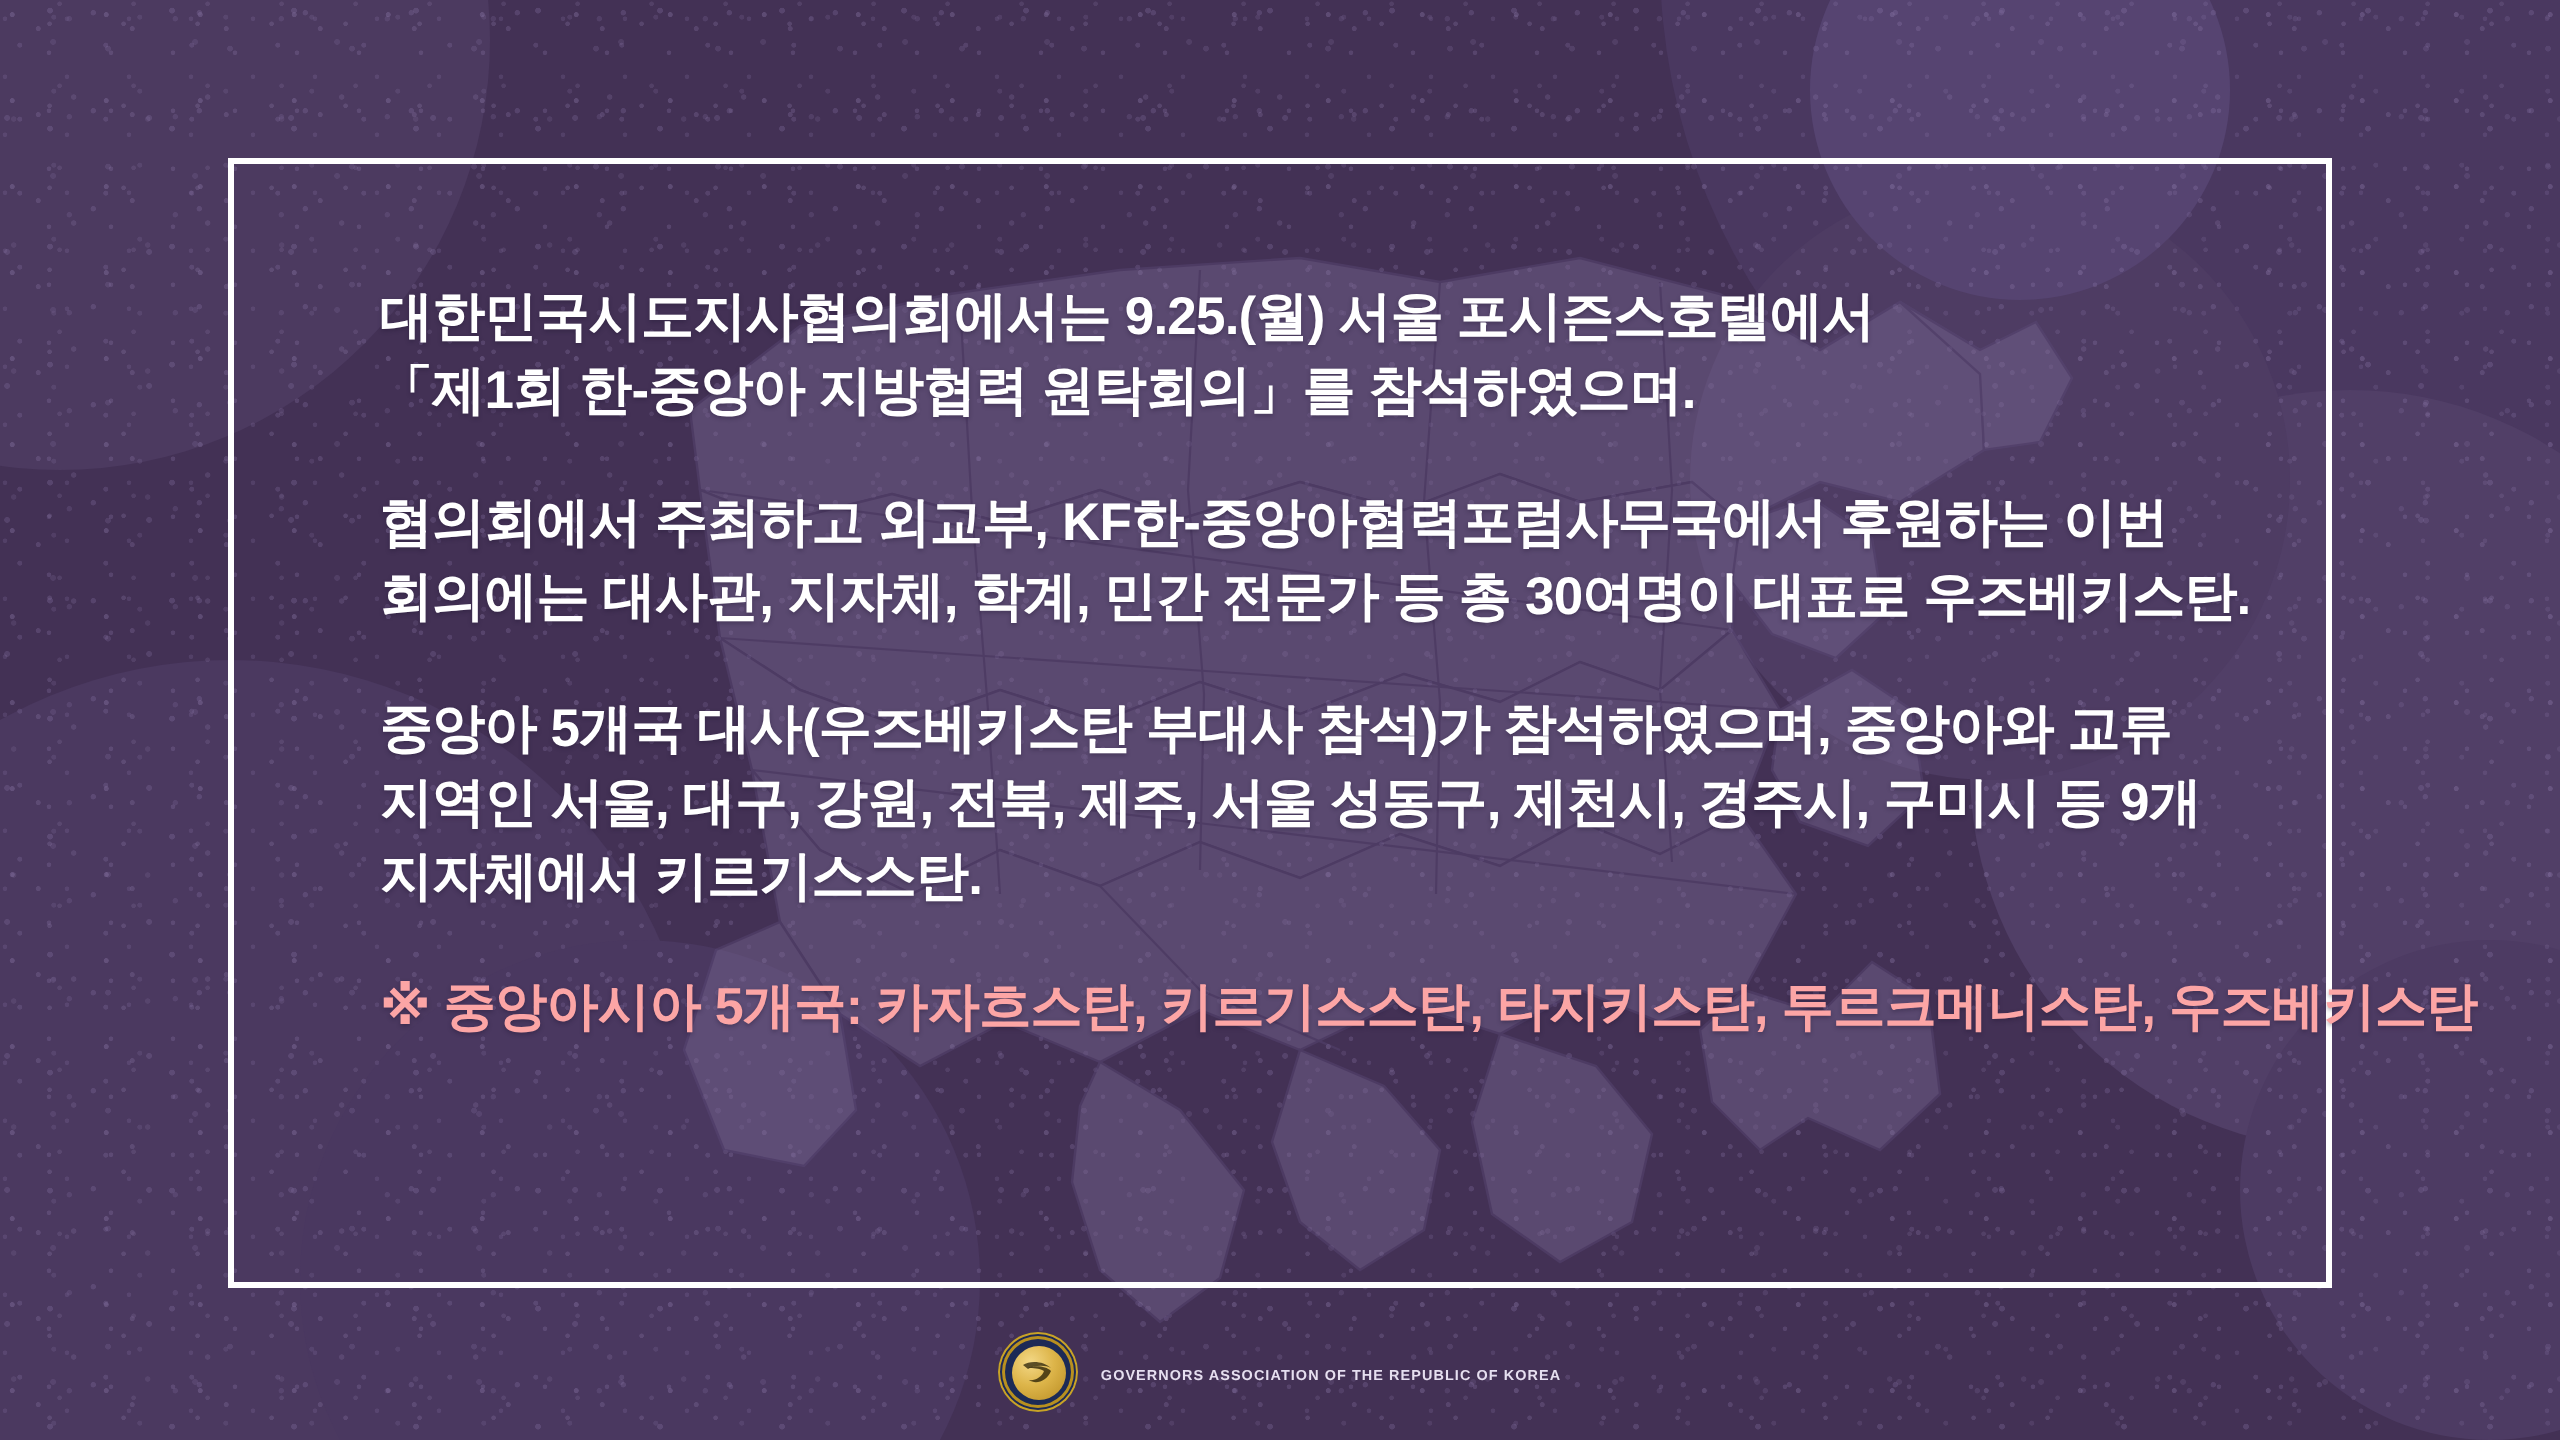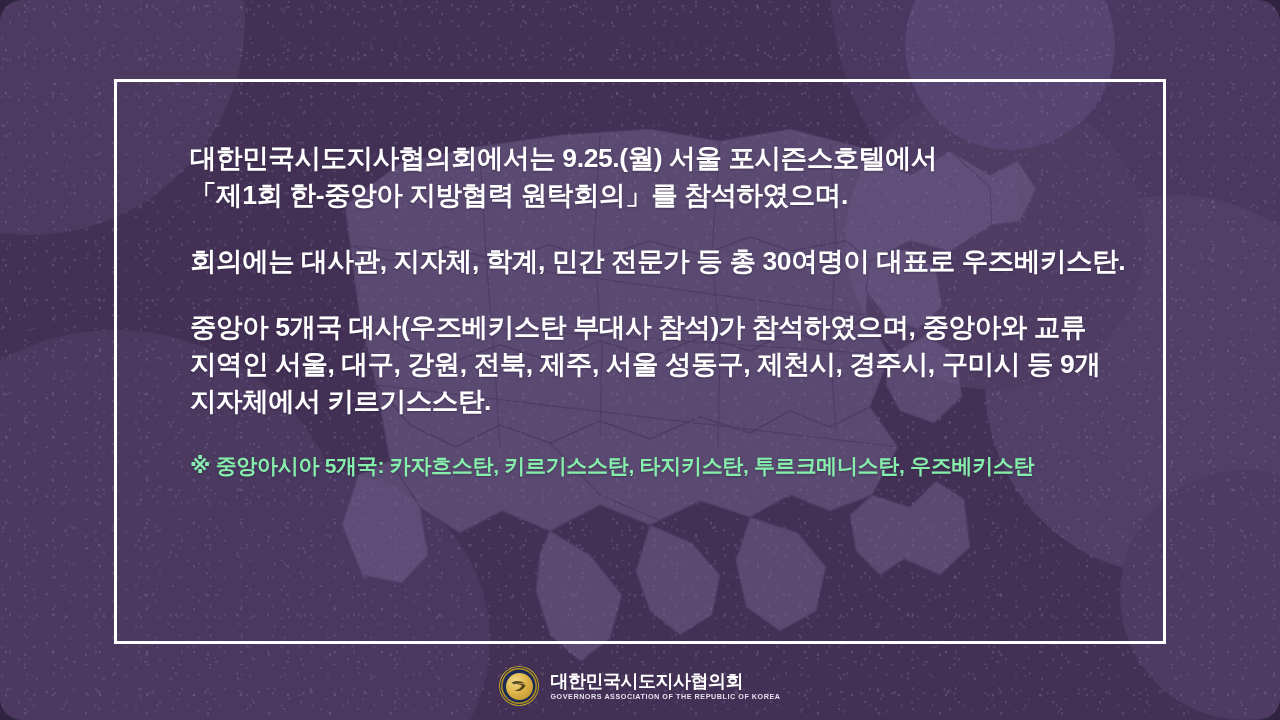--- a/index.html
+++ b/index.html
@@ -13,21 +13,20 @@
     overflow: hidden;
     font-family: "Liberation Sans", "DejaVu Sans", sans-serif;
   }
 
   #stage {
     position: relative;
     width: 1280px;
     height: 720px;
     background: #433155;
     overflow: hidden;
-    border-radius: 22px;
   }
 
   
   .bg-layer {
     position: absolute;
     inset: 0;
     overflow: hidden;
   }
   .circ {
     position: absolute;
@@ -132,26 +131,26 @@
     line-height: 37px;
     letter-spacing: -0.4px;
     margin: 0 0 29px 0;
     text-shadow: 0 1px 2px rgba(30,20,45,.35);
     white-space: nowrap;
   }
   .para.p3 { margin-bottom: 32px; }
   .line { display: block; }
 
   .footnote {
-    font-size: 21px;
+    font-size: 26px;
     font-weight: bold;
     line-height: 28px;
     letter-spacing: -0.3px;
     margin: 0;
-    color: #86efac;
+    color: #fca5a5;
     text-shadow: 0 1px 2px rgba(30,20,45,.35);
     white-space: nowrap;
   }
 
   
   .logo {
     position: absolute;
     left: 0;
     right: 0;
     top: 662px;
@@ -256,20 +255,21 @@
   <div class="frame"></div>
 
   <div class="content">
 
     <p class="para p1">
       <span class="line">대한민국시도지사협의회에서는 9.25.(월) 서울 포시즌스호텔에서</span>
       <span class="line">「제1회 한-중앙아 지방협력 원탁회의」를 참석하였으며.</span>
     </p>
 
     <p class="para p2">
+      <span class="line">협의회에서 주최하고 외교부, KF한-중앙아협력포럼사무국에서 후원하는 이번</span>
       <span class="line">회의에는 대사관, 지자체, 학계, 민간 전문가 등 총 30여명이 대표로 우즈베키스탄.</span>
     </p>
 
     <p class="para p3">
       <span class="line">중앙아 5개국 대사(우즈베키스탄 부대사 참석)가 참석하였으며, 중앙아와 교류</span>
       <span class="line">지역인 서울, 대구, 강원, 전북, 제주, 서울 성동구, 제천시, 경주시, 구미시 등 9개</span>
       <span class="line">지자체에서 키르기스스탄.</span>
     </p>
 
     <p class="footnote">※ 중앙아시아 5개국: 카자흐스탄, 키르기스스탄, 타지키스탄, 투르크메니스탄, 우즈베키스탄</p>
@@ -278,18 +278,17 @@
   <div class="logo">
     <div class="emblem">
       <div class="ring-text"></div>
       <div class="inner"></div>
       <svg class="swoosh" viewBox="0 0 18 16" xmlns="http://www.w3.org/2000/svg" aria-hidden="true">
         <path d="M1.5 4.5 C5 2, 12 2.5, 15.5 6 C13 4.5, 7 4.5, 4 6.5 Z" fill="#2a2209" opacity=".75"></path>
         <path d="M4 6 C7.5 4.5, 13 5, 15.5 7.5 C13.5 12.5, 8 14.5, 4.5 12 C7.5 12.5, 11 10.5, 12 7.5 C9.5 6, 6.5 6, 4 6 Z" fill="#2f2509" opacity=".8"></path>
       </svg>
     </div>
     <div class="logo-text">
-      <span class="logo-ko">대한민국시도지사협의회</span>
       <span class="logo-en">GOVERNORS ASSOCIATION OF THE REPUBLIC OF KOREA</span>
     </div>
   </div>
 
 </div>
 
 </body></html>

